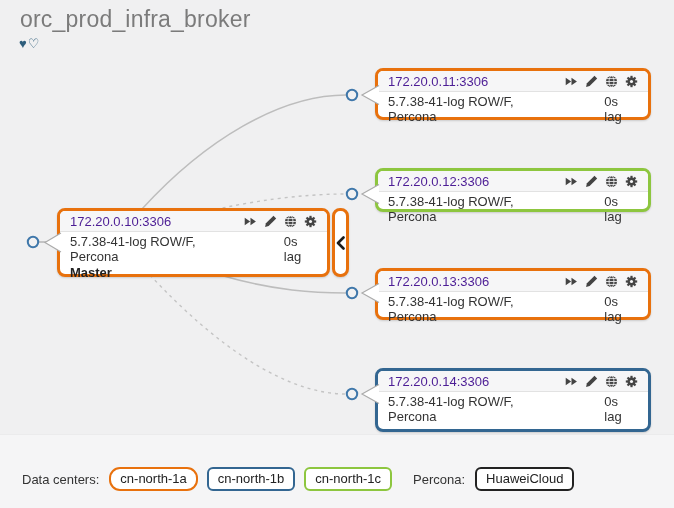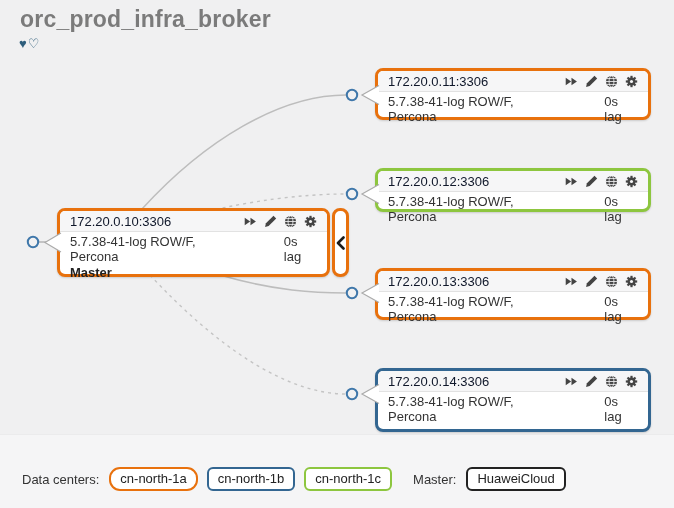--- a/index.html
+++ b/index.html
@@ -3,38 +3,38 @@
 <meta charset="utf-8">
 <style>
   html,body{margin:0;padding:0;}
   .page{
     position:relative; width:674px; height:508px;
     background:#f0f0f1; overflow:hidden;
     font-family:"Liberation Sans", sans-serif;
   }
   .cluster-title{
     position:absolute; left:20px; top:6px; margin:0;
-    font-size:23px; font-weight:700; color:#7b7b7b; letter-spacing:.2px;
+    font-size:23px; font-weight:400; color:#7b7b7b; letter-spacing:.2px;
   }
   .hearts{ position:absolute; left:19px; top:36px; font-size:13px; color:#2d5d7b; letter-spacing:1px;}
   .layer{ position:absolute; left:0; top:0; pointer-events:none; }
   .curves{ z-index:0; }
   .connectors{ z-index:4; }
   .node{
     position:absolute; z-index:2; background:#fff;
     border:3px solid #888; border-radius:8px; box-sizing:border-box;
     box-shadow:0 1px 2px rgba(0,0,0,.15); cursor:pointer;
   }
   .node-header{
     background:#f6f6f7; border-bottom:1px solid #e2e2e2;
     border-radius:5px 5px 0 0;
     display:flex; align-items:center; justify-content:space-between;
     padding:3px 10px 2px;
   }
-  .host{ font-size:13px; color:#0f172a; white-space:nowrap; }
+  .host{ font-size:13px; color:#4c1d95; white-space:nowrap; }
   .icons{ display:flex; gap:7px; align-items:center; }
   .icon-btn{ display:block; line-height:0; cursor:pointer; }
   .icon-btn svg{ display:block; }
   .node-body{ padding:2px 10px 3px; font-size:13px; color:#333; }
   .vrow{ display:flex; justify-content:space-between; align-items:baseline;gap:44px; }
   .lag{ color:#333; }
   .role{ font-weight:bold; color:#222; margin-top:1px; }
   .collapse-handle{
     position:absolute; z-index:2; left:332px; top:208px; width:17px; height:69px;
     background:#fff; border:3px solid #e8710d; border-radius:8px; box-sizing:border-box;
@@ -292,18 +292,18 @@
     <circle cx="352" cy="293" r="5.2" fill="#f1f1f2" stroke="#3f77aa" stroke-width="2"></circle>
     <circle cx="352" cy="394" r="5.2" fill="#f1f1f2" stroke="#3f77aa" stroke-width="2"></circle>
   </svg>
 
   <div class="footer">
     <div class="legend">
       <span class="legend-label">Data centers:</span>
       <span class="badge" style="border-color: rgb(232, 113, 13); border-radius: 11px;">cn-north-1a</span>
       <span class="badge" style="border-color: rgb(51, 102, 145);">cn-north-1b</span>
       <span class="badge" style="border-color: rgb(141, 198, 63);">cn-north-1c</span>
-      <span class="legend-label regions">Master:</span>
+      <span class="legend-label regions">Percona:</span>
       <span class="badge" style="border-color: rgb(34, 34, 34);">HuaweiCloud</span>
     </div>
   </div>
 
 </div>
 
 </body></html>

